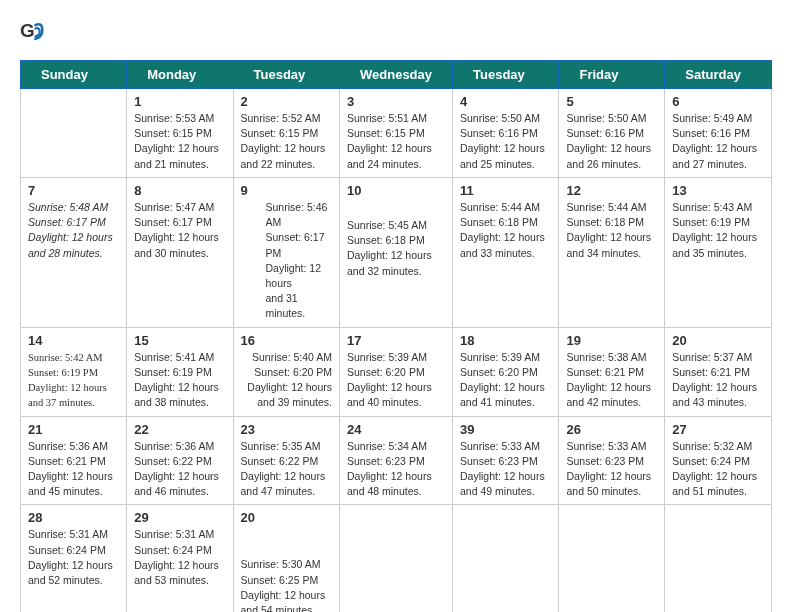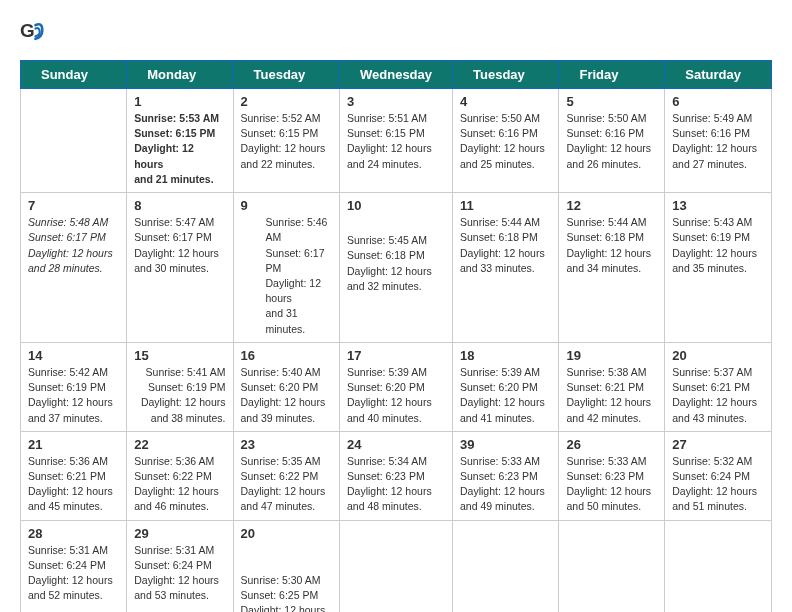--- a/index.html
+++ b/index.html
@@ -106,21 +106,21 @@
         <th>Tuesday</th>
         <th>Friday</th>
         <th>Saturday</th>
       </tr>
   </thead>
   <tbody id="calendar-body">
       <tr>
         <td></td>
         <td>
           <span class="day-number">1</span>
-          <div class="day-info" style="white-space: pre-line; font-weight: bold;">Sunrise: 5:53 AM
+          <div class="day-info" style="white-space: pre-line;">Sunrise: 5:53 AM
 Sunset: 6:15 PM
 Daylight: 12 hours
 and 21 minutes.</div>
         </td>
         <td>
           <span class="day-number">2</span>
           <div class="day-info" style="white-space: pre-line;">Sunrise: 5:52 AM
 Sunset: 6:15 PM
 Daylight: 12 hours
 and 22 minutes.</div>
@@ -201,35 +201,35 @@
           <span class="day-number">13</span>
           <div class="day-info" style="white-space: pre-line;">Sunrise: 5:43 AM
 Sunset: 6:19 PM
 Daylight: 12 hours
 and 35 minutes.</div>
         </td>
       </tr>
       <tr>
         <td>
           <span class="day-number">14</span>
-          <div class="day-info" style="white-space: pre-line;">Sunrise: 5:42 AM
+          <div class="day-info" style="white-space: pre-line; font-family: Liberation Serif, serif;">Sunrise: 5:42 AM
 Sunset: 6:19 PM
 Daylight: 12 hours
 and 37 minutes.</div>
         </td>
         <td>
           <span class="day-number">15</span>
-          <div class="day-info" style="white-space: pre-line; text-align: right;">Sunrise: 5:41 AM
+          <div class="day-info" style="white-space: pre-line;">Sunrise: 5:41 AM
 Sunset: 6:19 PM
 Daylight: 12 hours
 and 38 minutes.</div>
         </td>
         <td>
           <span class="day-number">16</span>
-          <div class="day-info" style="white-space: pre-line;">Sunrise: 5:40 AM
+          <div class="day-info" style="white-space: pre-line; text-align: right;">Sunrise: 5:40 AM
 Sunset: 6:20 PM
 Daylight: 12 hours
 and 39 minutes.</div>
         </td>
         <td>
           <span class="day-number">17</span>
           <div class="day-info" style="white-space: pre-line;">Sunrise: 5:39 AM
 Sunset: 6:20 PM
 Daylight: 12 hours
 and 40 minutes.</div>

